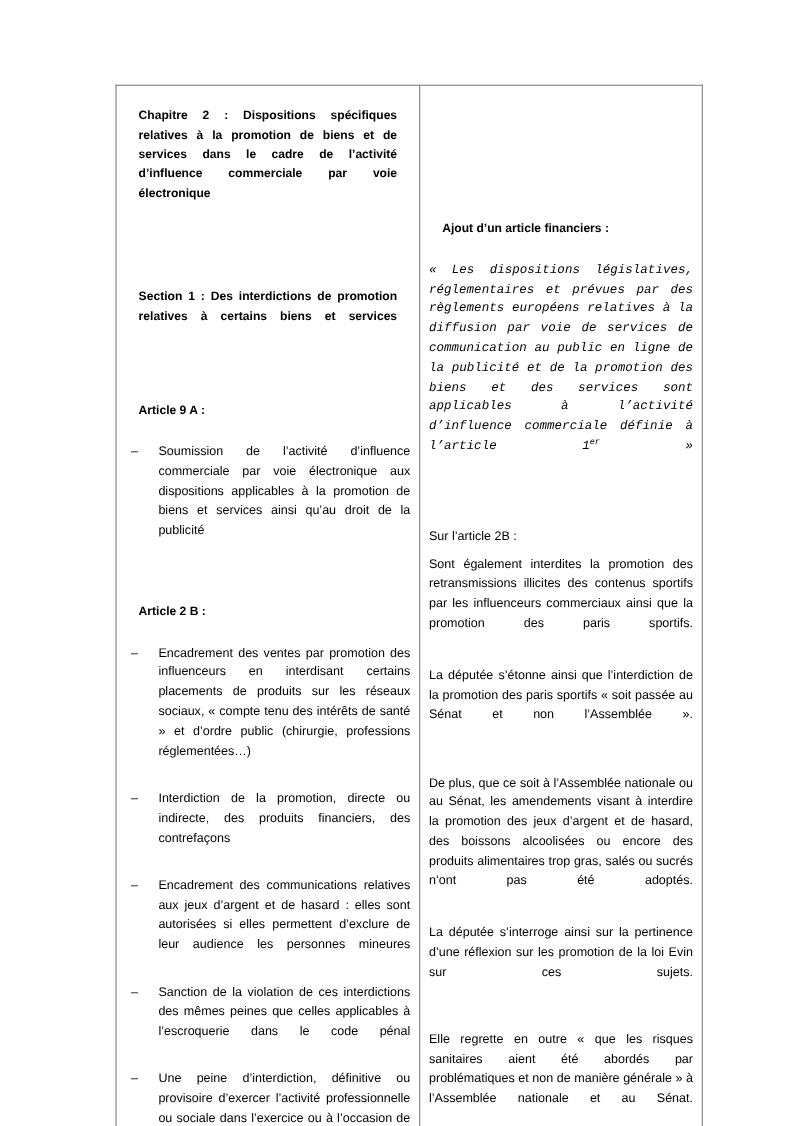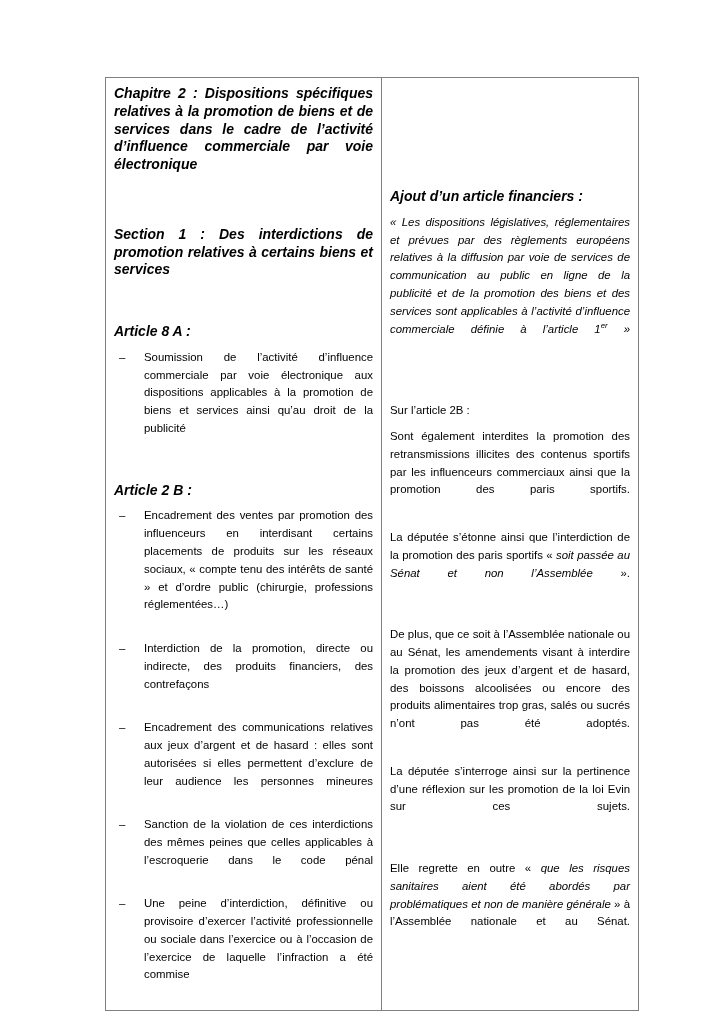--- a/index.html
+++ b/index.html
@@ -48,47 +48,46 @@
   
   .cell-body {
     font-size: 11.4px;
     line-height: 17.8px;
     text-align: justify;
     text-justify: inter-word;
   }
 
   .heading {
     font-weight: bold;
-    font-size: 14px;
+    font-size: 11px;
     line-height: 17.8px;
     text-align: justify;
     text-justify: inter-word;
-    margin: 0;
-    font-style: italic;
+    margin: 12px;
   }
   .heading.spread {
     text-align: justify;
   }
   .heading.spread::after {
     content: "";
     display: inline-block;
     width: 100%;
   }
 
   .para {
     margin: 0;
     text-align: justify;
     text-justify: inter-word;
   }
   .para.spread::after {
     content: "";
     display: inline-block;
     width: 100%;
   }
-  .para.italic { font-style: italic; }
+  .para.italic { font-style: italic; font-family: Liberation Mono, monospace; }
 
   .gap-xs { height: 8px; }
   .gap-sm { height: 12px; }
   .gap-md { height: 18px; }
   .gap-lg { height: 26px; }
   .gap-xl { height: 34px; }
 
   
   ul.dash-list {
     list-style: none;
@@ -119,42 +118,42 @@
   
   .no-stretch::after { content: none !important; }
 
   sup {
     font-size: 0.68em;
     vertical-align: super;
     line-height: 0;
   }
 
   .bold { font-weight: normal; }
-  .ital { font-style: italic; }
+  .ital { }
 </style>
 </head>
 <body>
 
 <div class="page">
 
   <table class="doc-table">
     <tbody>
       <tr>
 
         <td class="col-left cell-body">
 
           <p class="heading spread">Chapitre 2 : Dispositions spécifiques relatives à la promotion de biens et de services dans le cadre de l’activité d’influence commerciale par voie électronique</p>
 
           <div class="gap-xl"></div>
 
           <p class="heading spread">Section 1 : Des interdictions de promotion relatives à certains biens et services</p>
 
           <div class="gap-lg"></div>
 
-          <p class="heading no-stretch">Article 8 A :</p>
+          <p class="heading no-stretch">Article 9 A :</p>
 
           <div class="gap-xs"></div>
 
           <ul class="dash-list">
             <li>
               <span class="dash">–</span>
               <span class="li-text">Soumission de l’activité d’influence commerciale par voie électronique aux dispositions applicables à la promotion de biens et services ainsi qu’au droit de la publicité</span>
             </li>
           </ul>
 

